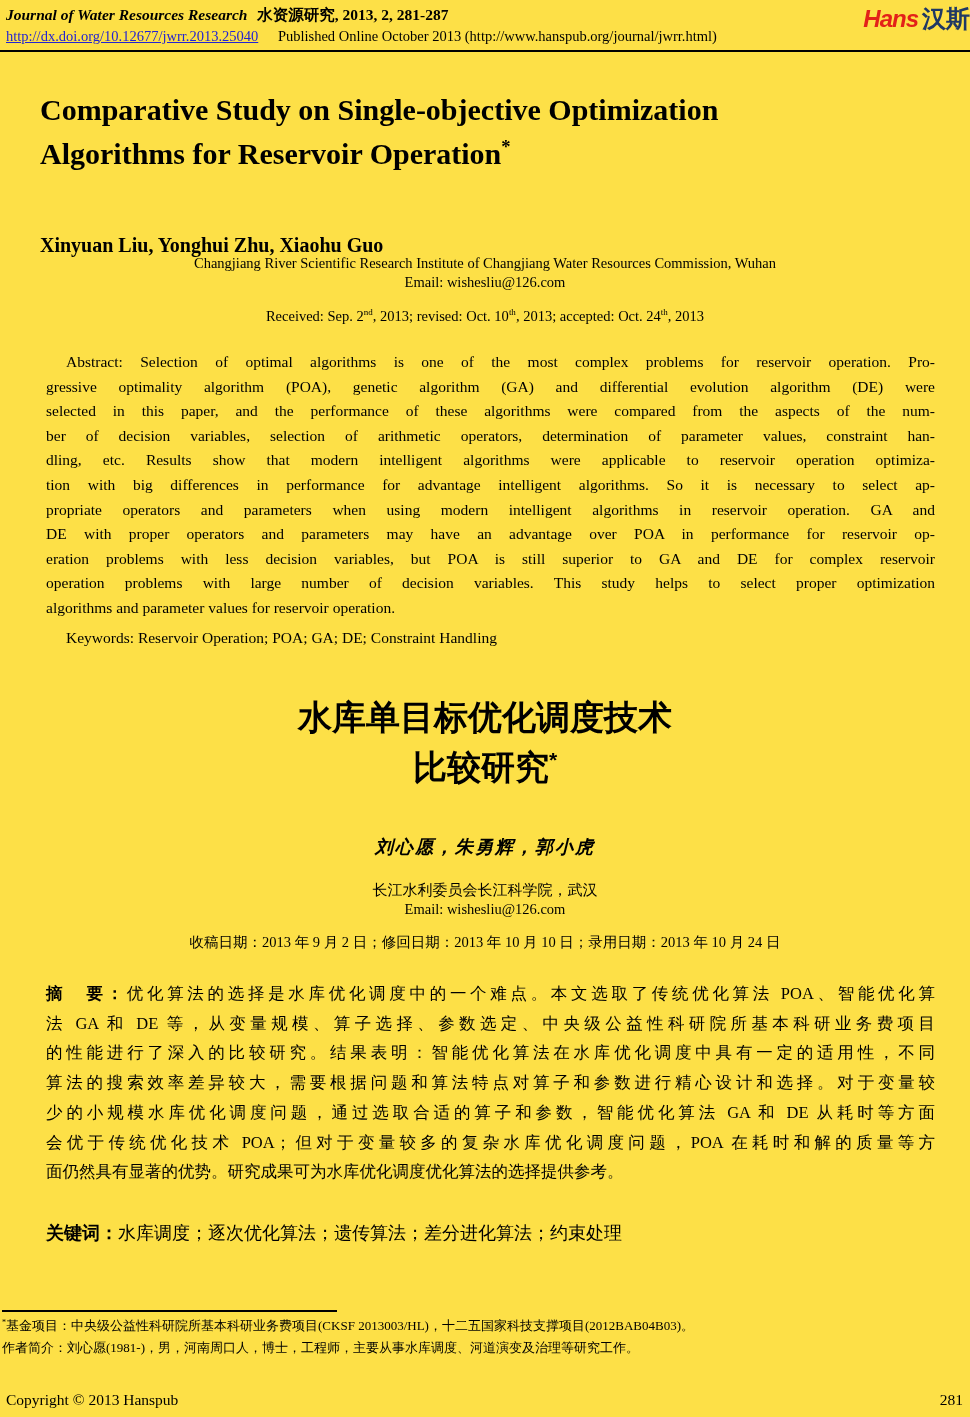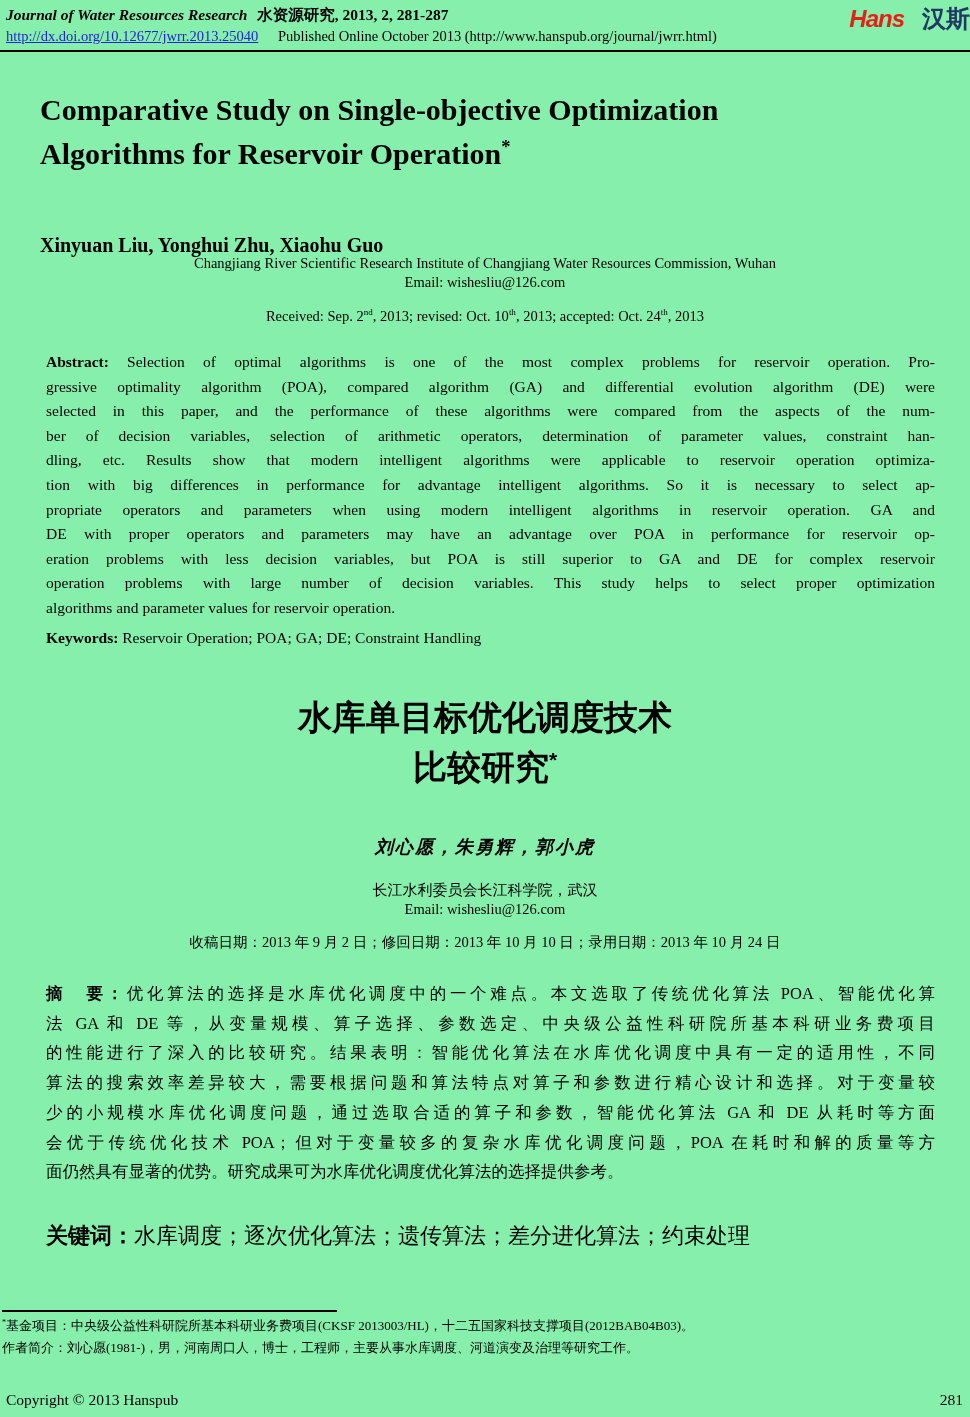--- a/index.html
+++ b/index.html
@@ -1,66 +1,66 @@
 <!DOCTYPE html>
 <html><head>
 <meta charset="utf-8">
 <style>
   html,body { margin:0; padding:0; background:#ffffff; }
   .page {
     position:relative; width:970px; height:1417px; margin:0 auto;
-    background:#86efac; color:#000;
+    background:#fde047; color:#000;
     font-family:"Liberation Serif","DejaVu Serif",serif;
     overflow:hidden;
   }
   sup { font-size:62%; vertical-align:super; line-height:0; }
 
   
   .hdr-line1 { position:absolute; top:5px; left:6px; font-size:15.5px; white-space:nowrap; }
   .j-en { font-weight:bold; font-style:italic; }
   .j-cn { font-weight:bold; margin-left:6px; }
   .hdr-line2 { position:absolute; top:28px; left:6px; font-size:14.5px; white-space:nowrap;text-align:right; }
   .doi { color:#2323d2; text-decoration:underline; }
   .pub { margin-left:16px; color:#000; }
   .logo { position:absolute; top:3px; right:0px; font-size:24px; white-space:nowrap;
           font-family:"Liberation Sans","DejaVu Sans",sans-serif; font-weight:bold; }
   .logo-hans { color:#e32119; font-style:italic; letter-spacing:-1px; }
-  .logo-cn { color:#1f3864; margin-left:18px; }
+  .logo-cn { color:#1f3864; margin-left:4px; }
   .hdr-rule { position:absolute; top:50px; left:0; width:970px; height:2px; background:#000; }
 
   
   .title-en { position:absolute; top:88px; left:40px; width:890px; 
               font-size:30px; font-weight:bold; line-height:44px; }
   .authors-en { position:absolute; top:234px; left:40px; width:890px; text-align:left;
                 font-size:20px; font-weight:bold; }
   .affil-en { position:absolute; top:255px; left:40px; width:890px; text-align:center; font-size:14.5px; }
   .email-en { position:absolute; top:274px; left:40px; width:890px; text-align:center; font-size:14.5px; }
   .received-en { position:absolute; top:308px; left:40px; width:890px; text-align:center; font-size:14.5px; }
 
   .abs-en { position:absolute; top:350px; left:46px; width:889px;
             font-size:15.5px; line-height:24.6px; }
   .jline { text-align:justify; text-align-last:justify; }
   .jline.last { text-align-last:left; }
-  .bold { font-weight:bold; }
+  .bold { font-weight:normal;margin-left:20px; }
   .keywords-en { position:absolute; top:629px; left:46px; width:889px; font-size:15.5px; }
 
   
   .title-cn { position:absolute; top:692px; left:40px; width:890px; text-align:center;
               font-size:34px; font-weight:bold; line-height:50px;
               font-family:"Liberation Sans","DejaVu Sans",sans-serif; }
   .authors-cn { position:absolute; top:835px; left:40px; width:890px; text-align:center;
                 font-size:18px; font-weight:bold; font-style:italic; letter-spacing:2px; }
   .affil-cn { position:absolute; top:881px; left:40px; width:890px; text-align:center; font-size:15px; }
   .email-cn { position:absolute; top:901px; left:40px; width:890px; text-align:center; font-size:14.5px; }
   .received-cn { position:absolute; top:933px; left:40px; width:890px; text-align:center; font-size:14.5px; }
 
   .abs-cn { position:absolute; top:979px; left:46px; width:889px;
             font-size:16.5px; line-height:29.7px; }
   .cn-label { font-weight:bold; font-family:"Liberation Sans","DejaVu Sans",sans-serif; }
-  .keywords-cn { position:absolute; top:1221px; left:46px; width:889px; font-size:22px; }
+  .keywords-cn { position:absolute; top:1221px; left:46px; width:889px; font-size:18px; }
 
   
   .fn-rule { position:absolute; top:1310px; left:2px; width:335px; height:2px; background:#000; }
   .fn { position:absolute; top:1315px; left:2px; width:900px; font-size:13px; line-height:21.5px; }
   .footer { position:absolute; top:1391px; left:6px; width:957px;
             display:flex; justify-content:space-between; font-size:15.5px; }
 </style>
 </head>
 <body>
 
@@ -87,21 +87,21 @@
   <div class="authors-en">Xinyuan Liu, Yonghui Zhu, Xiaohu Guo</div>
   <div class="affil-en">Changjiang River Scientific Research Institute of Changjiang Water Resources Commission, Wuhan</div>
   <div class="email-en">Email: wishesliu@126.com</div>
 
   <div class="received-en">
     <span>Received: Sep. 2</span><sup>nd</sup><span>, 2013; revised: Oct. 10</span><sup>th</sup><span>, 2013; accepted: Oct. 24</span><sup>th</sup><span>, 2013</span>
   </div>
 
   <div class="abs-en">
     <div class="jline"><span class="bold">Abstract:</span> <span>Selection of optimal algorithms is one of the most complex problems for reservoir operation. Pro-</span></div>
-    <div class="jline">gressive optimality algorithm (POA), compared algorithm (GA) and differential evolution algorithm (DE) were</div>
+    <div class="jline">gressive optimality algorithm (POA), genetic algorithm (GA) and differential evolution algorithm (DE) were</div>
     <div class="jline">selected in this paper, and the performance of these algorithms were compared from the aspects of the num-</div>
     <div class="jline">ber of decision variables, selection of arithmetic operators, determination of parameter values, constraint han-</div>
     <div class="jline">dling, etc. Results show that modern intelligent algorithms were applicable to reservoir operation optimiza-</div>
     <div class="jline">tion with big differences in performance for advantage intelligent algorithms. So it is necessary to select ap-</div>
     <div class="jline">propriate operators and parameters when using modern intelligent algorithms in reservoir operation. GA and</div>
     <div class="jline">DE with proper operators and parameters may have an advantage over POA in performance for reservoir op-</div>
     <div class="jline">eration problems with less decision variables, but POA is still superior to GA and DE for complex reservoir</div>
     <div class="jline">operation problems with large number of decision variables. This study helps to select proper optimization</div>
     <div class="jline last">algorithms and parameter values for reservoir operation.</div>
   </div>

